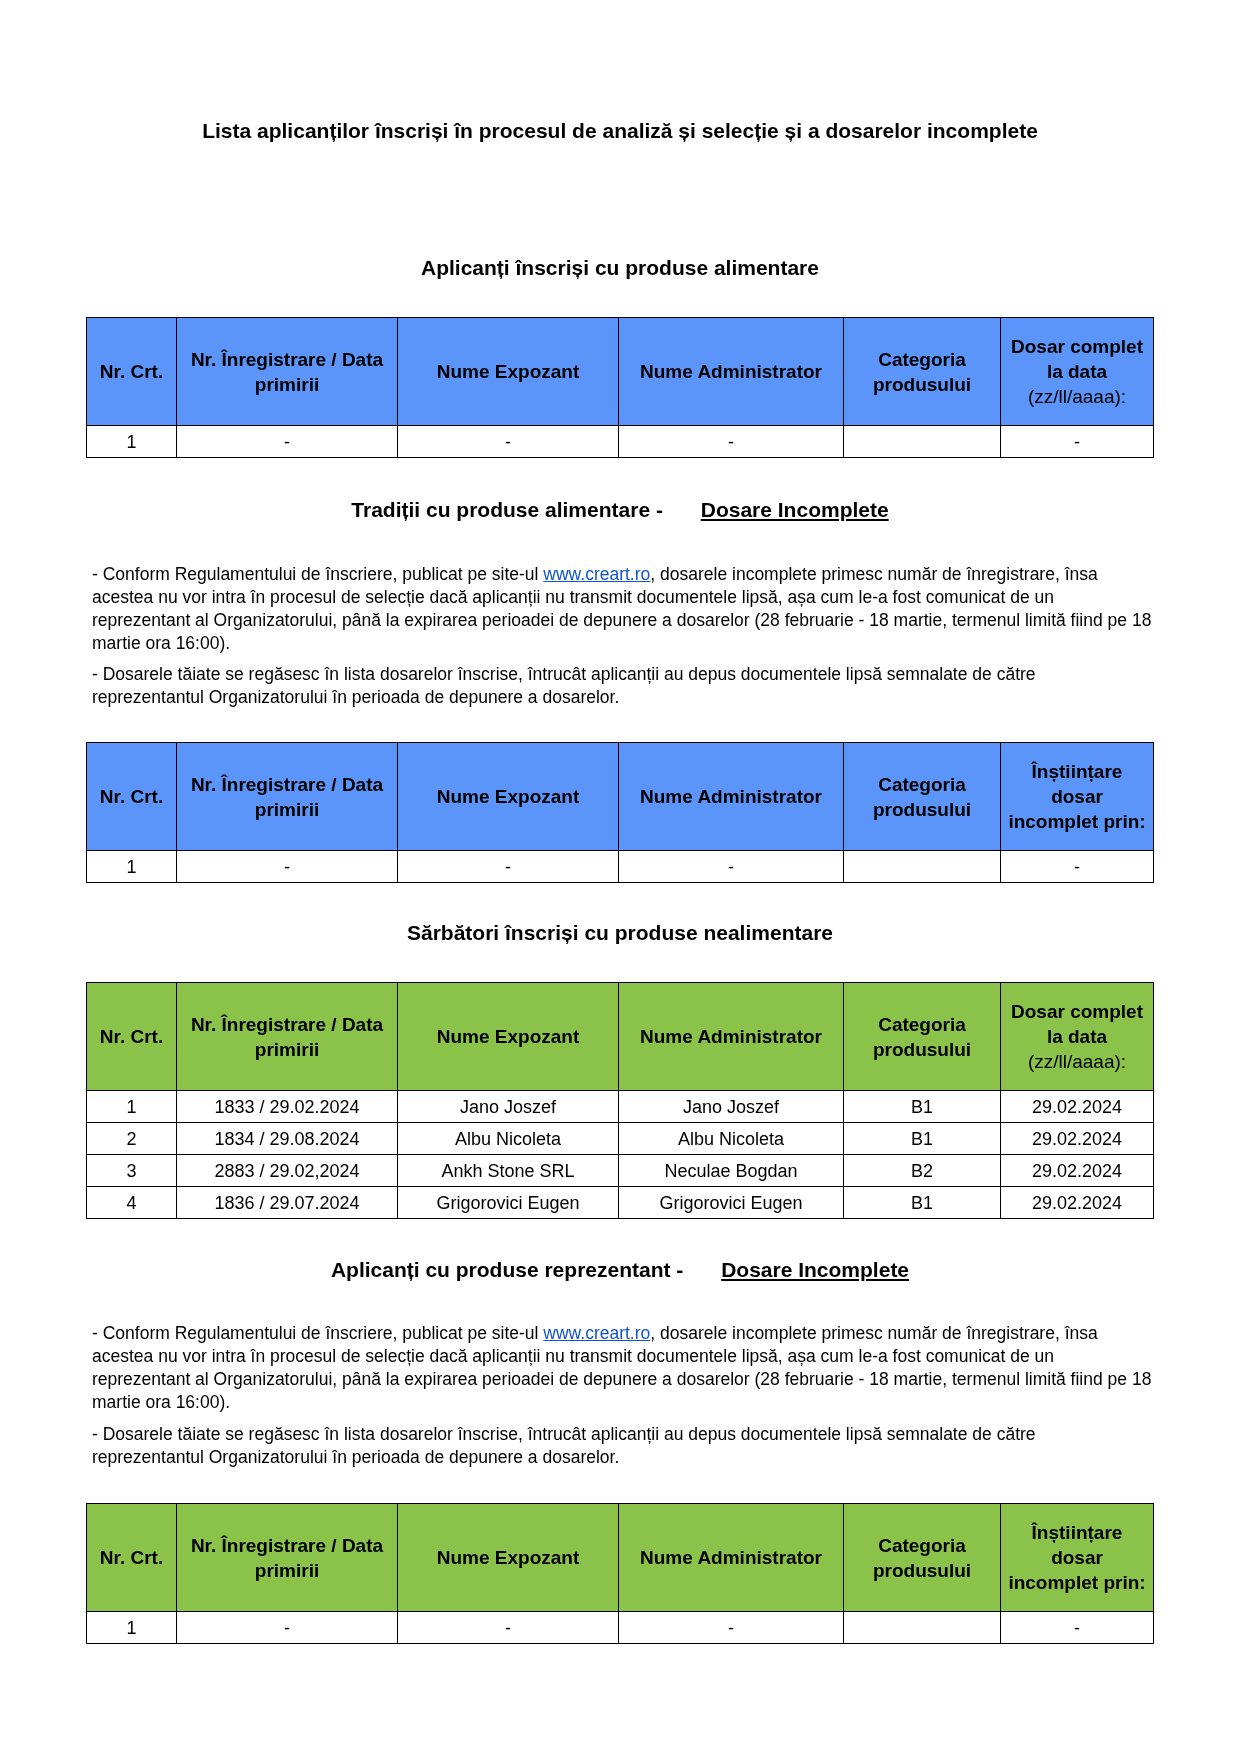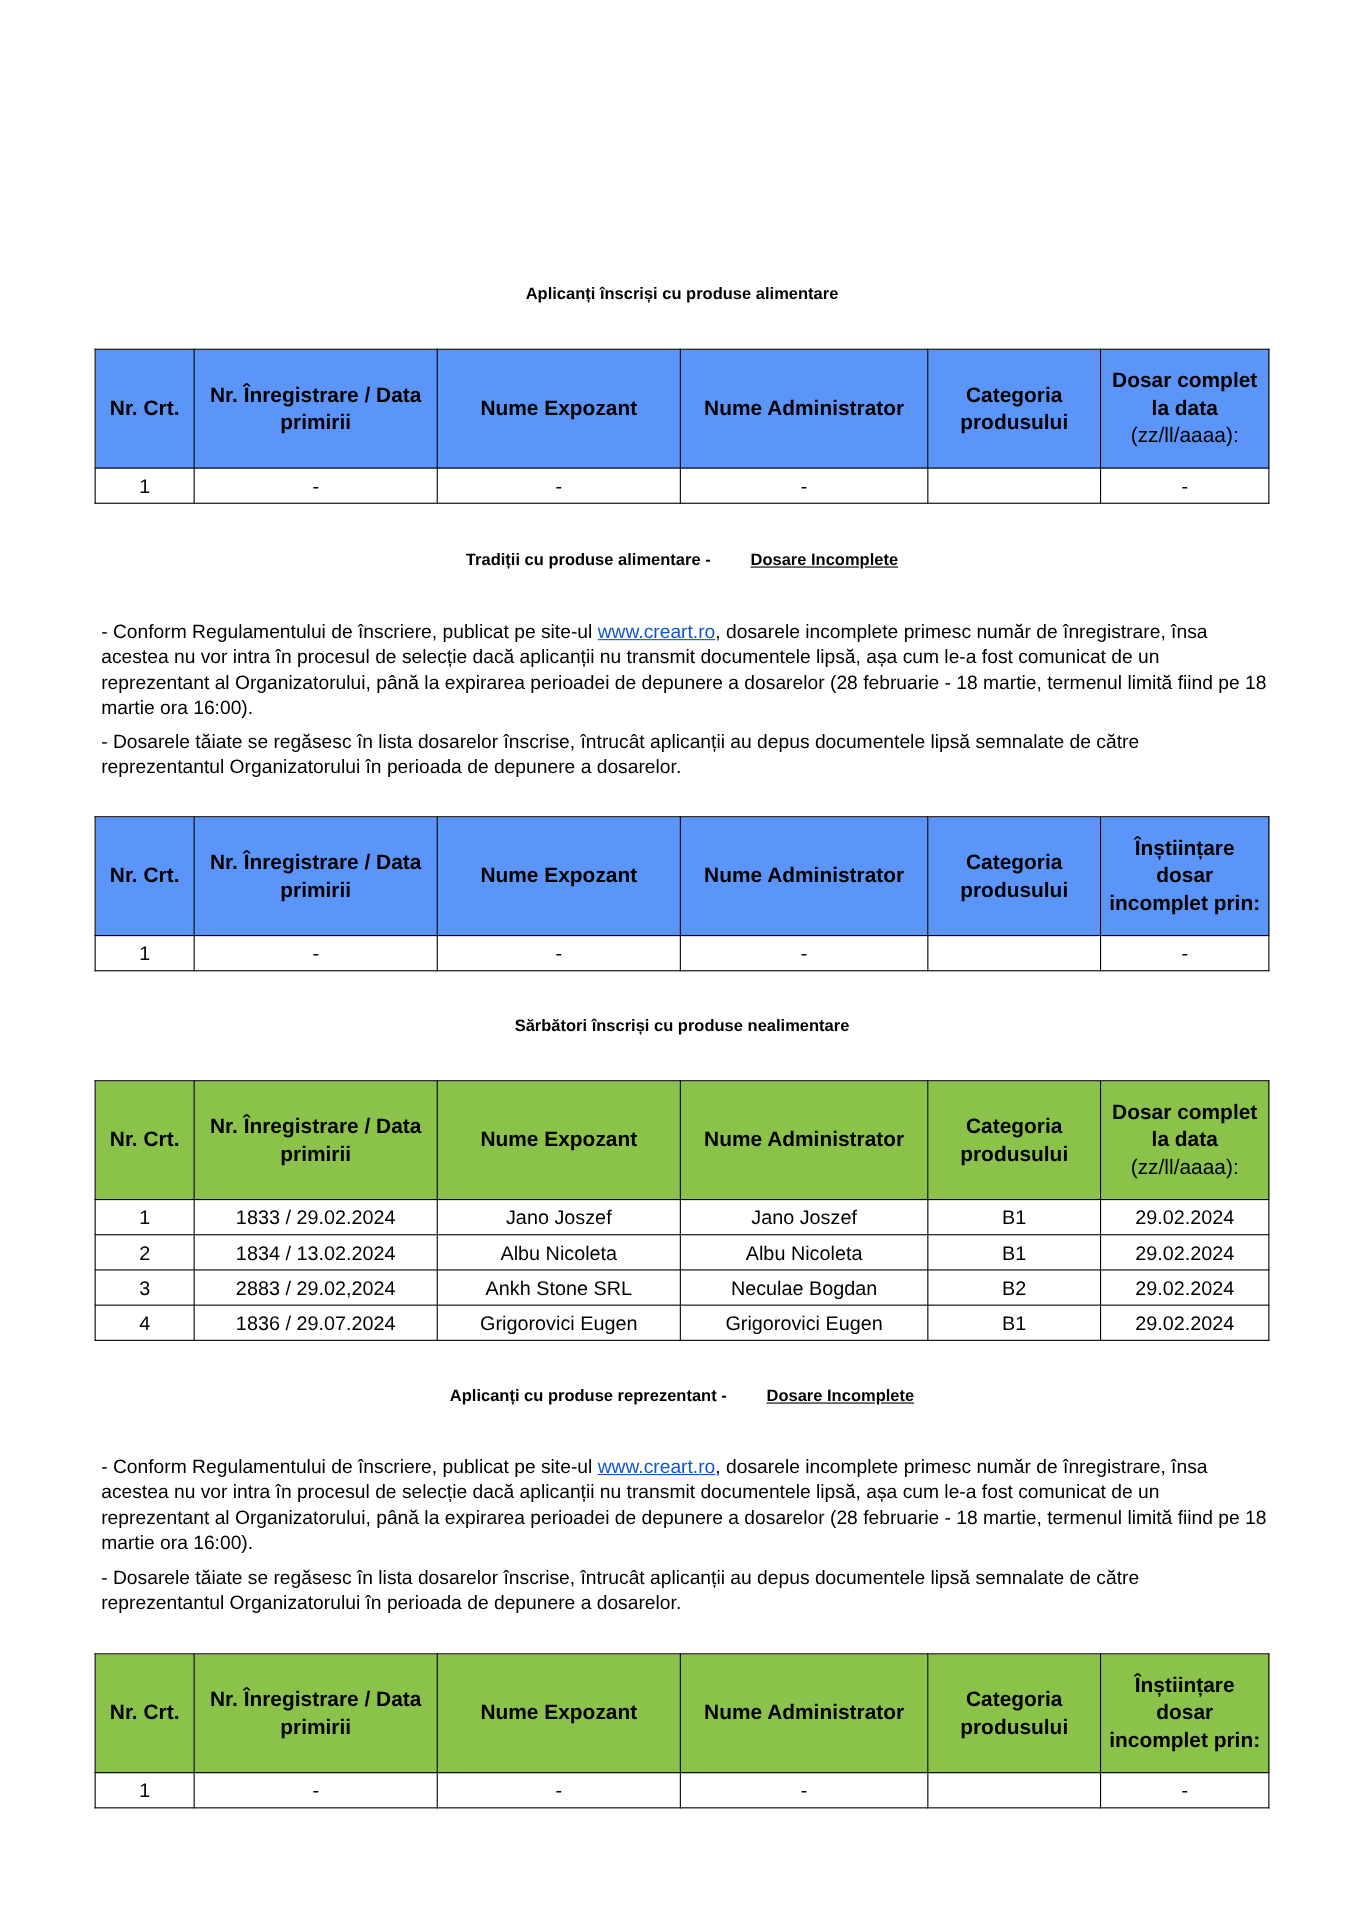--- a/index.html
+++ b/index.html
@@ -1,36 +1,37 @@
 <!DOCTYPE html>
 <html><head>
 <meta charset="utf-8">
 <style>
   html, body { margin: 0; padding: 0; background: #ffffff; }
   body { width: 1240px; height: 1755px; position: relative; overflow: hidden;
          font-family: "Liberation Sans", sans-serif; color: #000; }
   .title-block { position: absolute; left: 0; top: 113px; width: 1240px; text-align: center; }
   .title-line { font-weight: bold; font-size: 21px; line-height: 36px; }
   .heading { position: absolute; left: 0; width: 1240px; text-align: center;
-             font-weight: bold; font-size: 15px; line-height: 30px; }
+             font-weight: bold; font-size: 21px; line-height: 30px; }
   .heading .u { text-decoration: underline; margin-left: 32px; }
   .para { position: absolute; left: 92px; width: 1060px; font-size: 17.5px; line-height: 23px; }
   .para a { color: #1155cc; text-decoration: underline; }
   table.grid { position: absolute; left: 86px; width: 1067px; border-collapse: collapse; table-layout: fixed; }
   table.grid td, table.grid th { border: 1.5px solid #000; text-align: center; vertical-align: middle; padding: 0 4px; }
   table.grid th { font-weight: bold; font-size: 19px; line-height: 25px; height: 107px; }
   table.grid td { font-size: 18px; height: 30px; line-height: 22px; padding-top: 1px; }
   table.blue th { background: #5b95f9; }
   table.green th { background: #8bc34a; }
   .nb { font-weight: normal; }
 </style>
 </head>
 <body>
 
 <div class="title-block">
+  <div class="title-line">Lista aplicanților înscriși în procesul de analiză și selecție și a dosarelor incomplete</div>
 </div>
 
 <div class="heading" style="top:253px;">Aplicanți înscriși cu produse alimentare</div>
 <table class="grid blue" style="top:317px;">
   <colgroup>
       <col style="width:90px">
       <col style="width:221px">
       <col style="width:221px">
       <col style="width:225px">
       <col style="width:157px">
@@ -116,21 +117,21 @@
     <tr>
       <td>1</td>
       <td>1833 / 29.02.2024</td>
       <td>Jano Joszef</td>
       <td>Jano Joszef</td>
       <td>B1</td>
       <td>29.02.2024</td>
     </tr>
     <tr>
       <td>2</td>
-      <td>1834 / 13.02.2024</td>
+      <td>1834 / 29.08.2024</td>
       <td>Albu Nicoleta</td>
       <td>Albu Nicoleta</td>
       <td>B1</td>
       <td>29.02.2024</td>
     </tr>
     <tr>
       <td>3</td>
       <td>2883 / 29.02,2024</td>
       <td>Ankh Stone SRL</td>
       <td>Neculae Bogdan</td>

